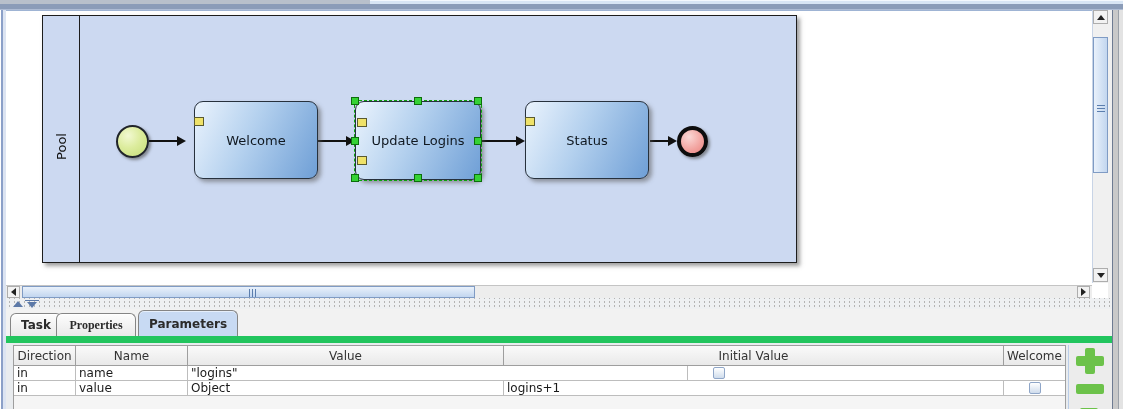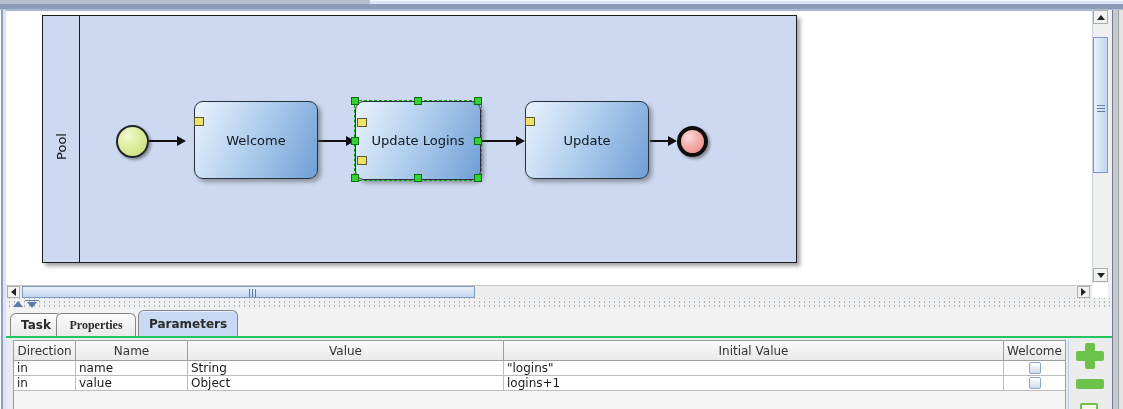--- a/index.html
+++ b/index.html
@@ -76,21 +76,21 @@
 
   
   .tabbar { position:absolute; left:6px; top:309px; width:1106px; height:27px; background:#f2f2f2; }
   .tab { position:absolute; bottom:0; height:23px; border:1px solid #858585; border-bottom:none;
          border-radius:6px 6px 0 0; background:linear-gradient(180deg,#fdfdfd,#e9e9e9);
          display:flex; align-items:center; justify-content:center; font-weight:bold; color:#2b2b2b;
          padding:0 10px; box-shadow:inset 0 1px 0 #fff; }
   .tab.selected { height:26px; background:#c8daf3; box-shadow:inset 0 1px 0 #e6effb; }
 
   
-  .panel { position:absolute; left:6px; top:336px; width:1106px; height:73px; background:#e9ecef; border-top:2px solid #22c55e; }
+  .panel { position:absolute; left:6px; top:336px; width:1106px; height:73px; background:#e9ecef; border-top:7px solid #22c55e; }
   .ptable { position:absolute; left:7px; top:2px; width:1053px; height:71px; background:#f5f5f5;
             border:1px solid #9e9e9e; border-bottom:none; }
   .thead { position:absolute; left:0; top:0; width:100%; height:20px; background:linear-gradient(180deg,#fafafa,#e9e9e9);
            border-bottom:1px solid #9e9e9e; display:flex; }
   .th { height:100%; border-right:1px solid #9e9e9e; display:flex; align-items:center; justify-content:center; color:#333; }
   .th:last-child { border-right:none; }
   .trow { position:absolute; left:0; width:100%; height:15px; background:#fff; border-bottom:1px solid #bdbdbd; display:flex; }
   .td { height:100%; border-right:1px solid #bdbdbd; display:flex; align-items:center; padding-left:3px; color:#1a1a1a; overflow:hidden; }
   .td:last-child { border-right:none; }
   .td.center { justify-content:center; padding-left:0; }
@@ -150,21 +150,21 @@
     <div class="handle" style="left:118px; top:-5px;"></div>
     <div class="handle" style="left:-5px; top:35px;"></div>
     <div class="handle" style="left:118px; top:35px;"></div>
     <div class="handle" style="left:-5px; top:72px;"></div>
     <div class="handle" style="left:58px; top:72px;"></div>
     <div class="handle" style="left:118px; top:72px;"></div>
   </div>
 
   <div class="task" style="left:519px; top:90px;">
     <div class="marker" style="left:-1px; top:15px;"></div>
-    <span>Update</span>
+    <span>Status</span>
   </div>
 
   <div class="event end-event"></div>
 </div>
 
 <div class="vscroll">
   <div class="sb-btn" style="left:0; top:0; width:15px; height:14px;">
       <div class="tri up"></div>
     </div>
   <div class="sb-thumb v" style="left:0; top:27px; width:15px; height:136px;">
@@ -211,21 +211,20 @@
     <div class="thead">
       <div class="th c0">Direction</div>
       <div class="th c1">Name</div>
       <div class="th c2">Value</div>
       <div class="th c3">Initial Value</div>
       <div class="th c4">Welcome</div>
     </div>
     <div class="trow" style="top:20px;">
       <div class="td c0">in</div>
       <div class="td c1">name</div>
-      <div class="td c2">String</div>
       <div class="td c3">"logins"</div>
       <div class="td c4 center">
         <div class="checkbox"></div>
       </div>
     </div>
     <div class="trow" style="top:35px;">
       <div class="td c0">in</div>
       <div class="td c1">value</div>
       <div class="td c2">Object</div>
       <div class="td c3">logins+1</div>

